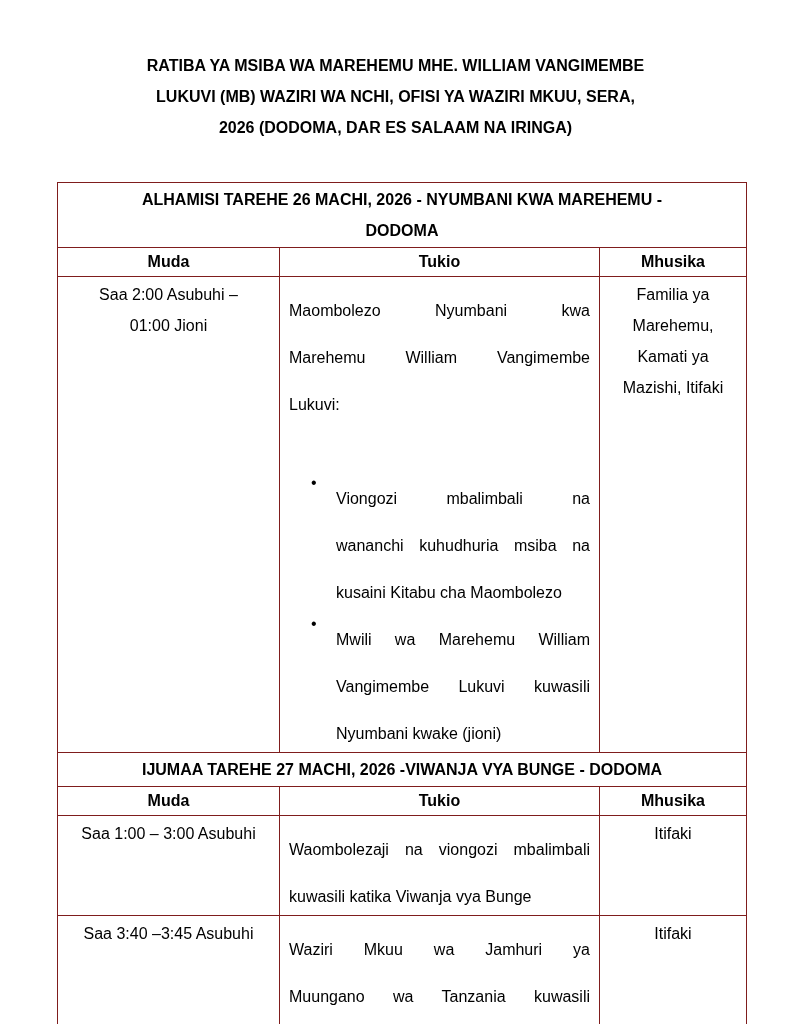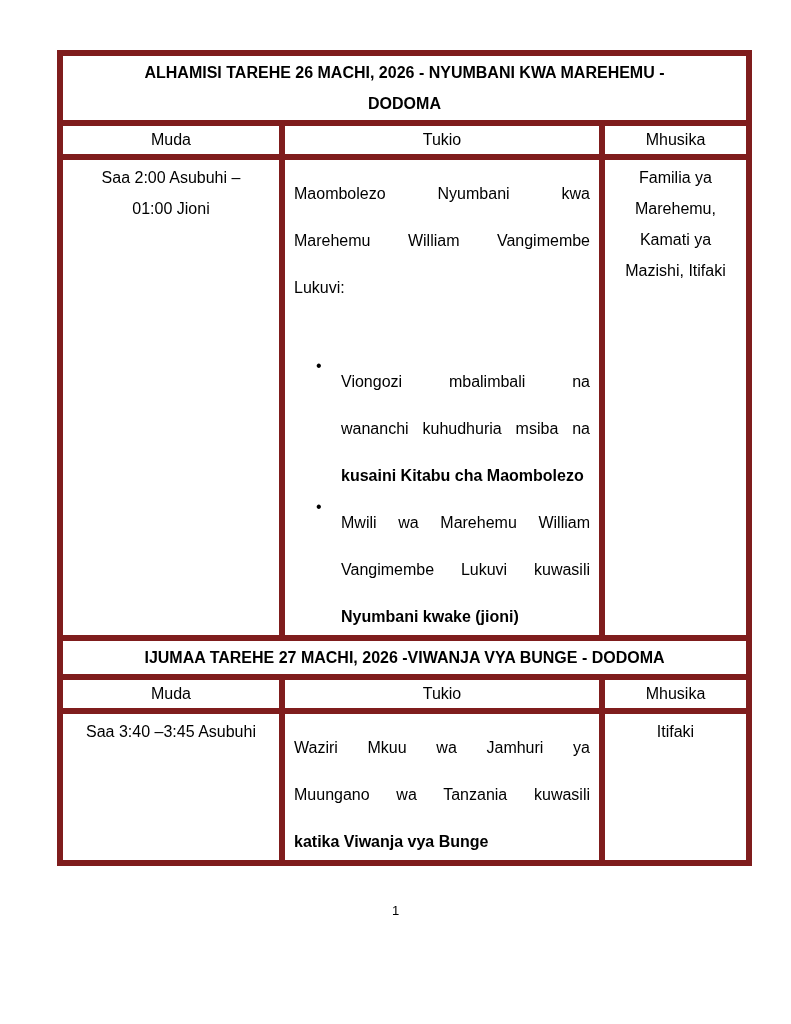--- a/index.html
+++ b/index.html
@@ -26,66 +26,69 @@
   table.schedule {
     border-collapse: collapse;
     table-layout: fixed;
     width: 689px;
     margin: 39px 0 0 57px;
   }
   col.c-muda    { width: 222px; }
   col.c-tukio   { width: 320px; }
   col.c-mhusika { width: 147px; }
   td, th {
-    border: 6px solid #7f1d1d;
+    border: 1px solid #7f1d1d;
     vertical-align: top;
     padding: 0;
   }
   td.section-header {
     text-align: center;
     font-weight: bold;
     font-size: 16px;
     line-height: 32px;
     padding: 1px 30px;
   }
   th.col-header {
     text-align: center;
-    font-weight: normal;
+    font-weight: bold;
     font-size: 16px;
     line-height: 28px;
     padding: 0 4px;
   }
   td.cell {
     font-size: 16px;
     padding: 2px 9px 3px 9px;
   }
   .ln { line-height: 31px; }
   .lines-center { text-align: center; }
   .cell-just .ln { text-align: justify; text-align-last: justify; margin-top: 16px; }
-  .cell-just .ln:last-child { text-align-last: left; font-weight: bold; }
+  .cell-just .ln:last-child { text-align-last: left; }
   .bullet-item {
     display: grid;
     grid-template-columns: 25px 1fr;
     margin-left: 22px;
   }
   .bullet-marker {
     line-height: 31px;
     font-size: 16px;
     text-align: left;
   }
   .page-number {
     margin-top: 37px;
     text-align: center;
     font-size: 13px;
   }
 </style>
 </head>
 <body>
 
 <div class="doc-title">
+    <div class="ln">RATIBA YA MSIBA WA MAREHEMU MHE. WILLIAM VANGIMEMBE</div>
+    <div class="ln">LUKUVI (MB) WAZIRI WA NCHI, OFISI YA WAZIRI MKUU, SERA,</div>
+    <div class="ln">2026 (DODOMA, DAR ES SALAAM NA IRINGA)</div>
   </div>
 
 <table class="schedule">
   <colgroup>
     <col class="c-muda">
       <col class="c-tukio">
       <col class="c-mhusika">
   </colgroup>
 
   <tbody>
@@ -144,20 +147,32 @@
         </td>
   </tr>
   <tr>
     <th class="col-header">Muda</th>
     <th class="col-header">Tukio</th>
     <th class="col-header">Mhusika</th>
   </tr>
 
   <tr>
     <td class="cell lines-center">
+      <div class="ln">Saa 1:00 – 3:00 Asubuhi</div>
+    </td>
+    <td class="cell cell-just">
+          <div class="ln">Waombolezaji na viongozi mbalimbali</div>
+          <div class="ln">kuwasili katika Viwanja vya Bunge</div>
+        </td>
+    <td class="cell lines-center">
+      <div class="ln">Itifaki</div>
+    </td>
+  </tr>
+  <tr>
+    <td class="cell lines-center">
       <div class="ln">Saa 3:40 –3:45 Asubuhi</div>
     </td>
     <td class="cell cell-just">
           <div class="ln">Waziri Mkuu wa Jamhuri ya</div>
           <div class="ln">Muungano wa Tanzania kuwasili</div>
           <div class="ln">katika Viwanja vya Bunge</div>
         </td>
     <td class="cell lines-center">
       <div class="ln">Itifaki</div>
     </td>

